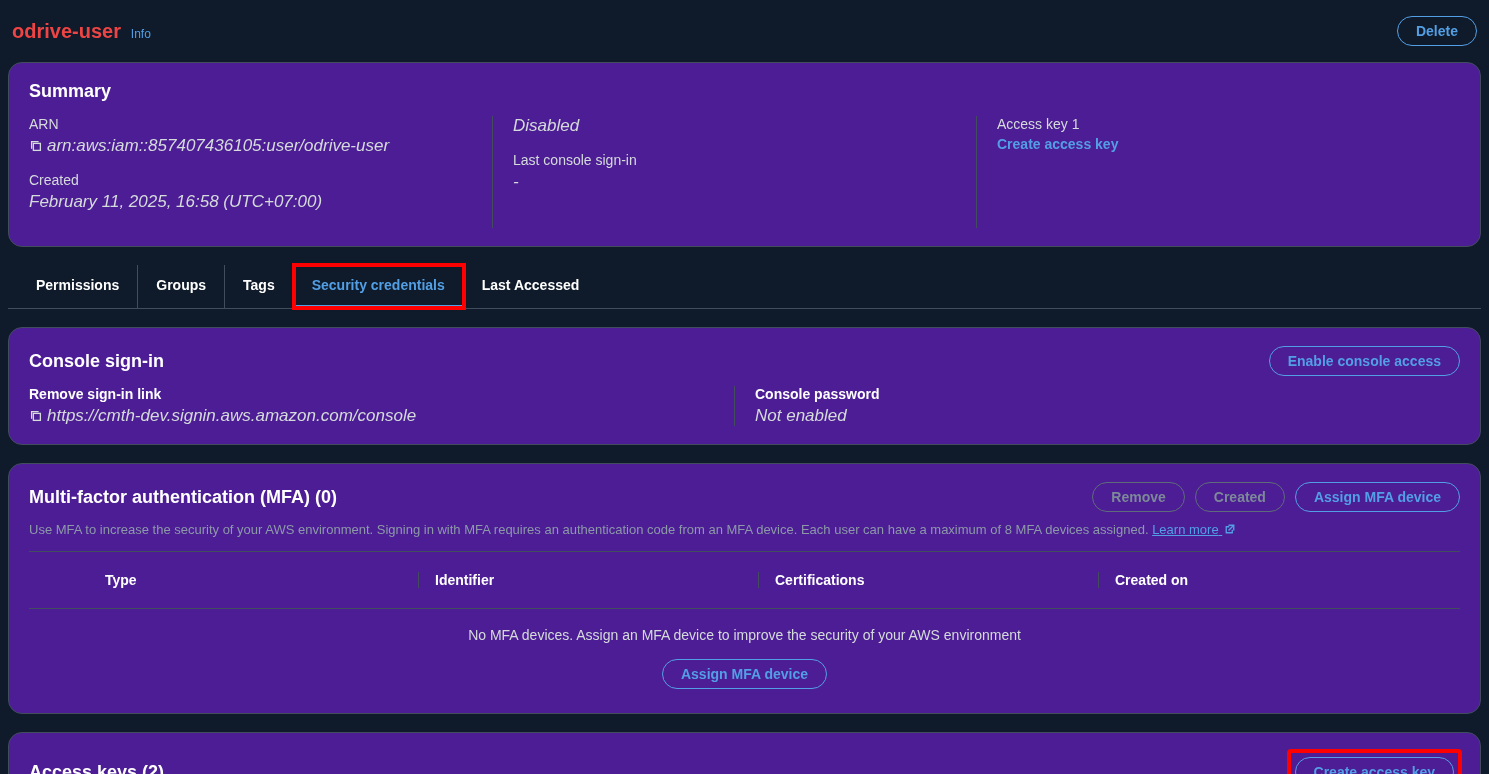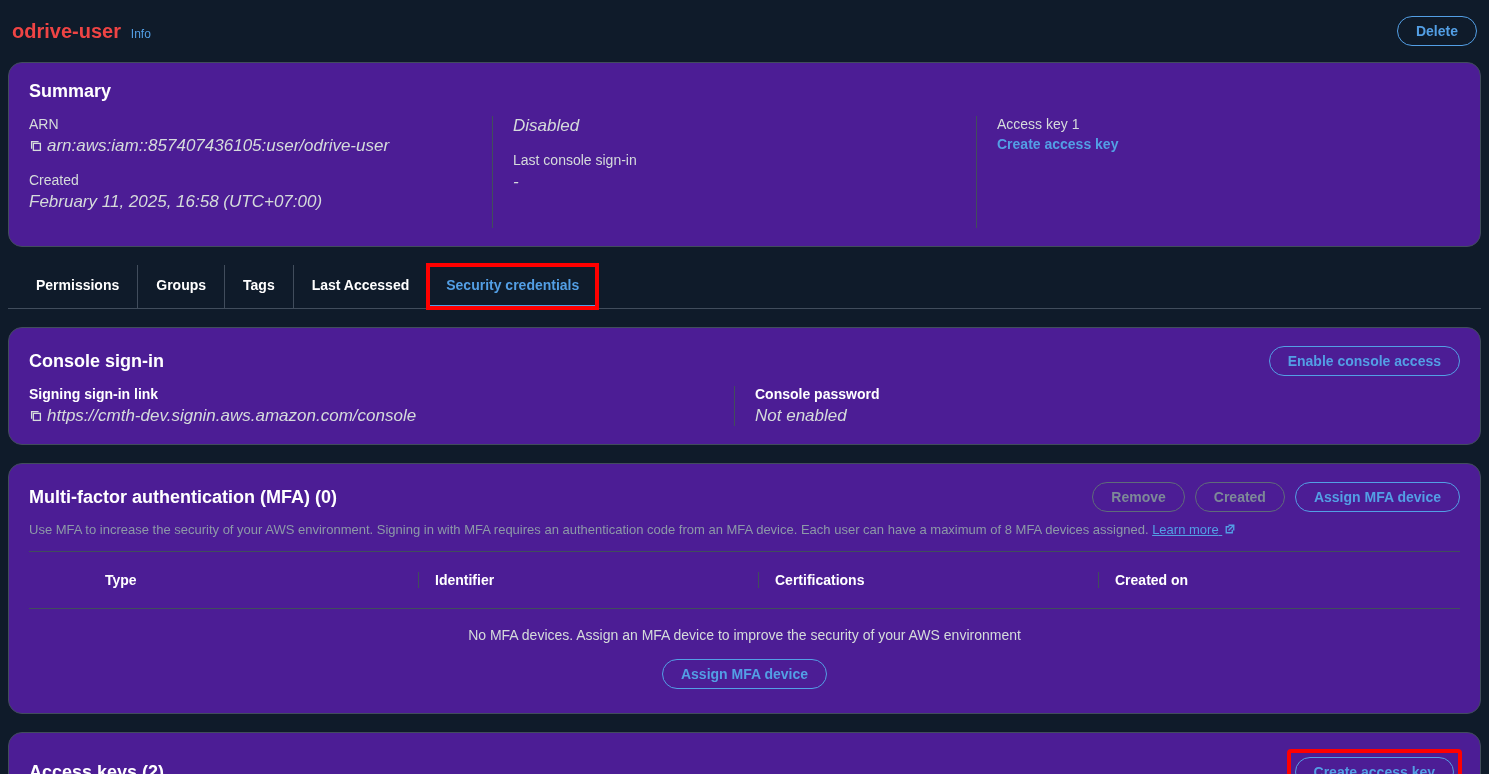--- a/index.html
+++ b/index.html
@@ -219,32 +219,32 @@
         <div class="link-text">Create access key</div>
       </div>
     </div>
   </div>
 </div>
 
 <div class="tabs">
   <div class="tab">Permissions</div>
   <div class="tab">Groups</div>
   <div class="tab">Tags</div>
+  <div class="tab active highlight-box">Security credentials</div>
   <div class="tab">Last Accessed</div>
-  <div class="tab active highlight-box">Security credentials</div>
 </div>
 
 <div class="panel">
   <div class="panel-header">
     <div class="panel-title">Console sign-in</div>
     <button class="btn-outline">Enable console access</button>
   </div>
   <div class="signin-cols">
     <div class="signin-col1">
-      <div class="field-label-bold">Signing sign-in link</div>
+      <div class="field-label-bold">Remove sign-in link</div>
       <div class="field-value">
         <span class="copy-icon">
           <svg viewBox="0 0 16 16" width="14" height="14" fill="none" stroke="#d5dbdb" stroke-width="1.5">
               <rect x="5" y="5" width="8" height="8"></rect>
               <path d="M3 11V3h8"></path>
             </svg>
         </span><span>https://cmth-dev.signin.aws.amazon.com/console</span>
       </div>
     </div>
     <div class="signin-col2">

